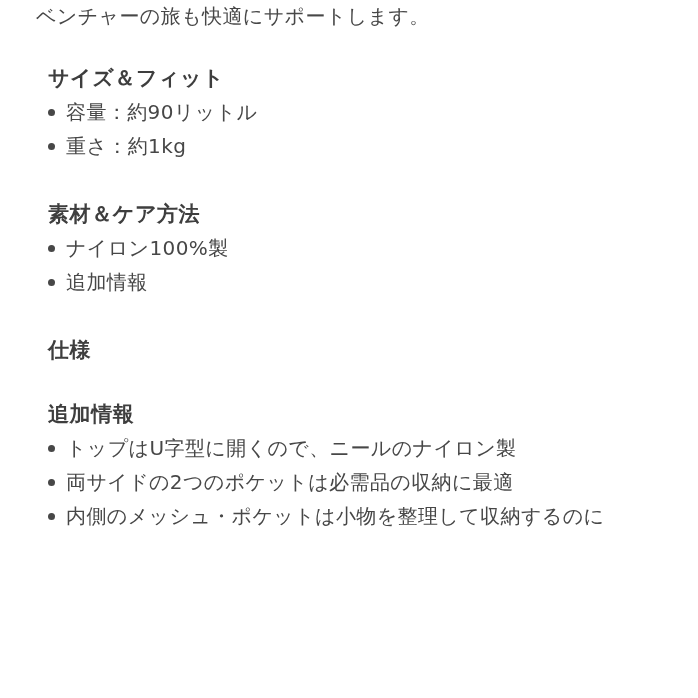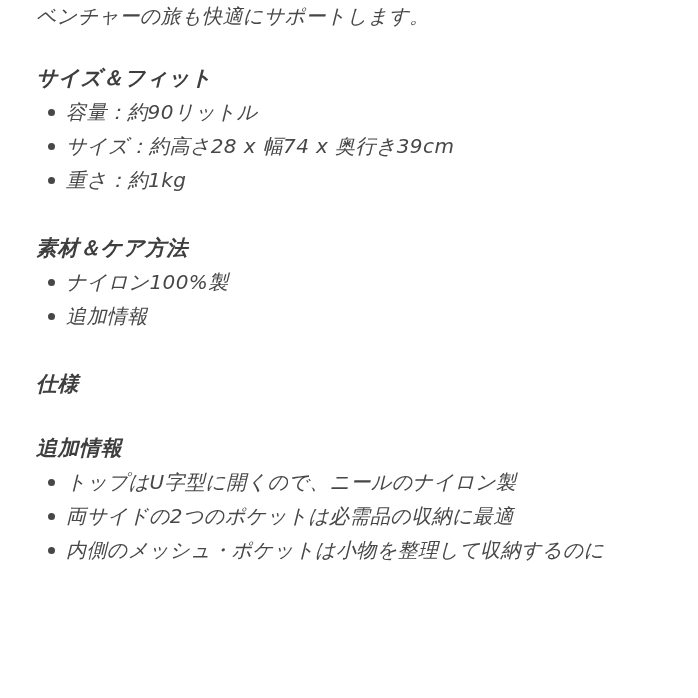--- a/index.html
+++ b/index.html
@@ -13,31 +13,30 @@
     overflow: hidden;
     font-family: "DejaVu Sans", "Liberation Sans", sans-serif;
     color: #474747;
   }
   .page {
     box-sizing: border-box;
     width: 698px;
     height: 698px;
     padding: 2px 36px 0 36px;
     overflow: hidden;
-    font-style: italic;
   }
   .intro {
     margin: 0;
     font-size: 20px;
     line-height: 28px;
     letter-spacing: 0.4px;
     white-space: pre-line;
   }
   .section h2 {
-    margin: 38px 0 4px 0;
+    margin: 38px 0 4px 12px;
     font-size: 21px;
     line-height: 26px;
     font-weight: 700;
     color: #3e3e3e;
     letter-spacing: 0.6px;
   }
   .intro + .section h2 {
     margin-top: 35px;
   }
   .section ul {
@@ -68,21 +67,20 @@
 <body>
 
 <div class="page">
 
   <p class="intro">ベンチャーの旅も快適にサポートします。</p>
 
   <div class="section">
     <h2>サイズ＆フィット</h2>
     <ul>
       <li>容量：約90リットル</li>
-      <li>サイズ：約高さ28 x 幅74 x 奥行き39cm</li>
       <li>重さ：約1kg</li>
     </ul>
   </div>
 
   <div class="section">
     <h2>素材＆ケア方法</h2>
     <ul>
       <li>ナイロン100%製</li>
       <li>追加情報</li>
     </ul>

